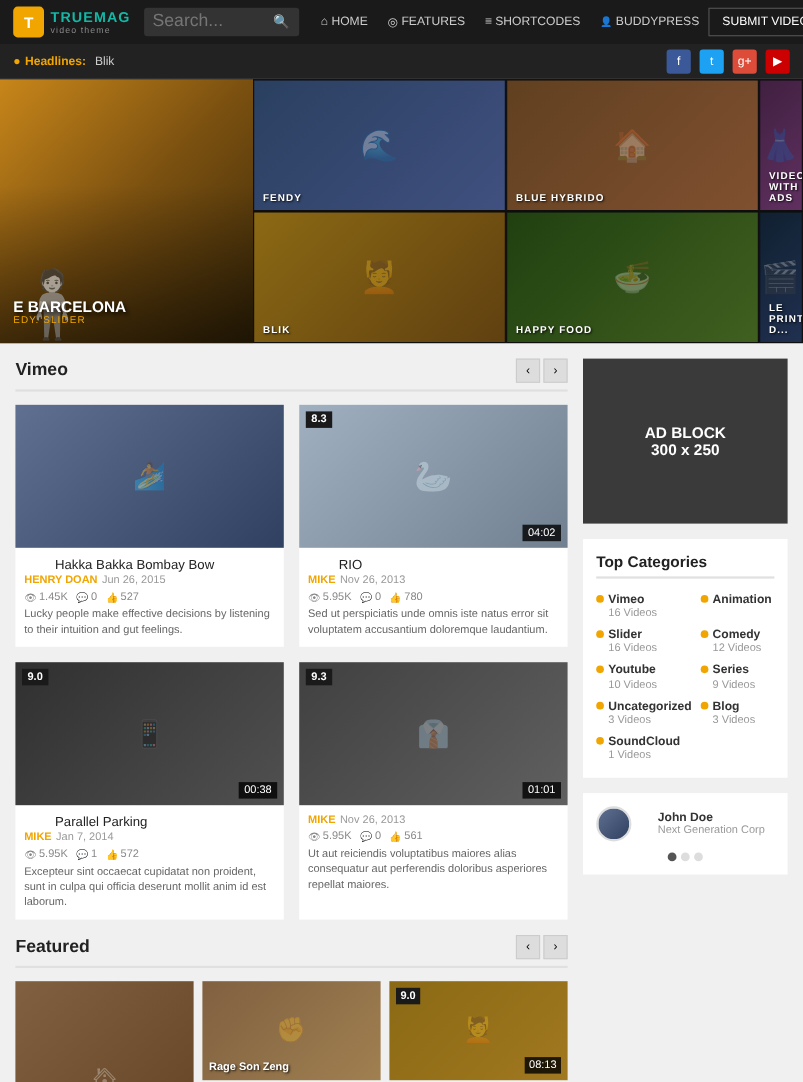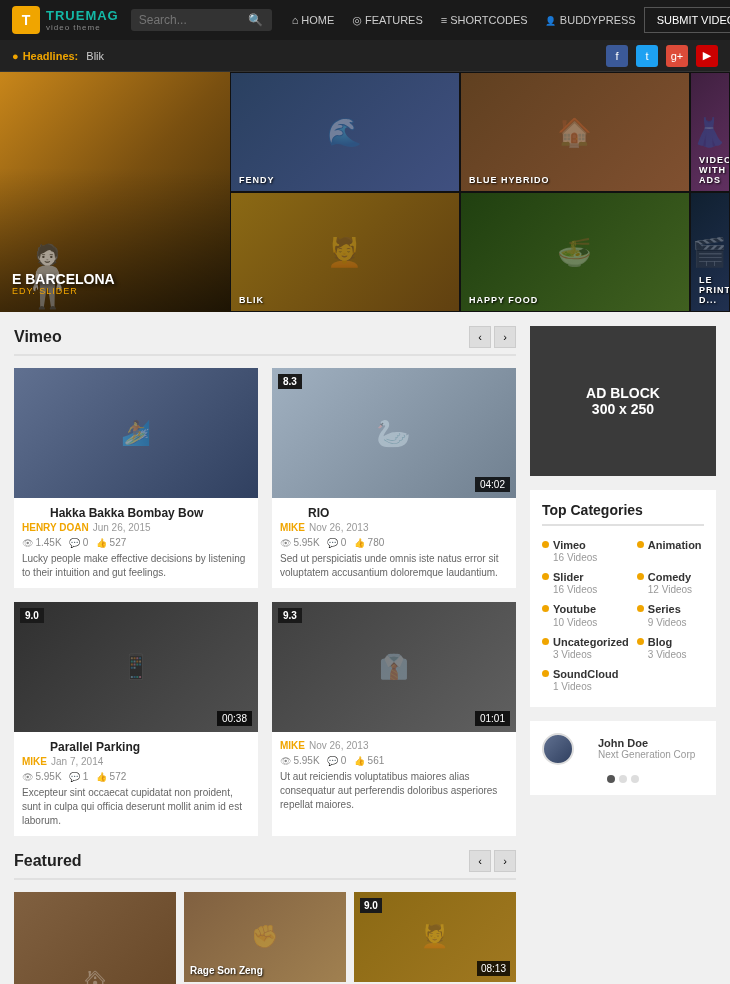--- a/index.html
+++ b/index.html
@@ -5,21 +5,21 @@
     * { box-sizing: border-box; margin: 0; padding: 0; }
     body { font-family: Arial, sans-serif; font-size: 12px; background: #f0f0f0; width: 730px; }
     
     
     .header { background: #1a1a1a; display: flex; align-items: center; padding: 0 12px; height: 40px; }
     .logo { display: flex; align-items: center; gap: 6px; margin-right: 12px; }
     .logo-icon { width: 28px; height: 28px; background: #f0a500; border-radius: 4px; display: flex; align-items: center; justify-content: center; }
     .logo-icon span { color: white; font-weight: bold; font-size: 14px; }
     .logo-sub { color: #888; font-size: 8px; display: block; letter-spacing: 1px; }
     .search-bar { display: flex; align-items: center; background: #333; border-radius: 3px; padding: 4px 8px; flex: 0 0 140px; }
-    .search-bar input { background: transparent; border: none; color: #aaa; font-size: 12px; outline: none; width: 110px; }
+    .search-bar input { background: transparent; border: none; color: #aaa; font-size: 16px; outline: none; width: 110px; }
     .search-bar .search-icon { color: #888; font-size: 12px; }
     .nav { display: flex; align-items: center; gap: 2px; margin-left: 12px; flex: 1; }
     .nav a { color: #ccc; font-size: 11px; padding: 0 8px; text-decoration: none; display: flex; align-items: center; gap: 3px; }
     .nav .icon-home::before { content: '⌂'; }
     .nav .icon-features::before { content: '◎'; }
     .nav .icon-shortcodes::before { content: '≡'; }
     .nav .icon-buddy::before { content: '👤'; font-size: 9px; }
     .submit-btn { background: #1a1a1a; border: 1px solid #555; color: white; font-size: 11px; padding: 6px 12px; cursor: pointer; margin-left: auto; white-space: nowrap; }
 
     
@@ -58,21 +58,21 @@
     .video-grid { display: grid; grid-template-columns: 1fr 1fr; gap: 14px; margin-bottom: 14px; }
     .video-card { background: white; }
     .video-thumb { position: relative; width: 100%; height: 130px; overflow: hidden; }
     .vt-1 { background: linear-gradient(135deg, #607090 0%, #304060 100%); }
     .vt-2 { background: linear-gradient(135deg, #a0b0c0 0%, #708090 100%); }
     .vt-3 { background: linear-gradient(135deg, #303030 0%, #505050 100%); }
     .vt-4 { background: linear-gradient(135deg, #404040 0%, #606060 100%); }
     .video-score { position: absolute; top: 6px; left: 6px; background: #1a1a1a; color: white; font-size: 10px; font-weight: bold; padding: 2px 5px; }
     .video-duration { position: absolute; bottom: 6px; right: 6px; background: rgba(0,0,0,0.8); color: white; font-size: 10px; padding: 2px 5px; }
     .video-info { padding: 8px; }
-    .video-title { font-size: 12px; font-weight: bold; color: #222; margin-bottom: 2px; padding-left: 28px; }
+    .video-title { font-size: 12px; font-weight: normal; color: #222; margin-bottom: 2px; padding-left: 28px; }
     .video-meta { display: flex; align-items: center; gap: 4px; margin-bottom: 4px; }
     .video-author { color: #f0a500; font-size: 10px; font-weight: bold; }
     .video-date { color: #999; font-size: 10px; }
     .video-stats { display: flex; gap: 8px; margin-bottom: 4px; }
     .stat { display: flex; align-items: center; gap: 2px; color: #888; font-size: 10px; }
     .stat-icon { font-size: 9px; }
     .video-desc { font-size: 10px; color: #666; line-height: 1.4; }
 
     
     .ad-block { background: #3a3a3a; width: 100%; height: 150px; display: flex; align-items: center; justify-content: center; margin-bottom: 14px; }

